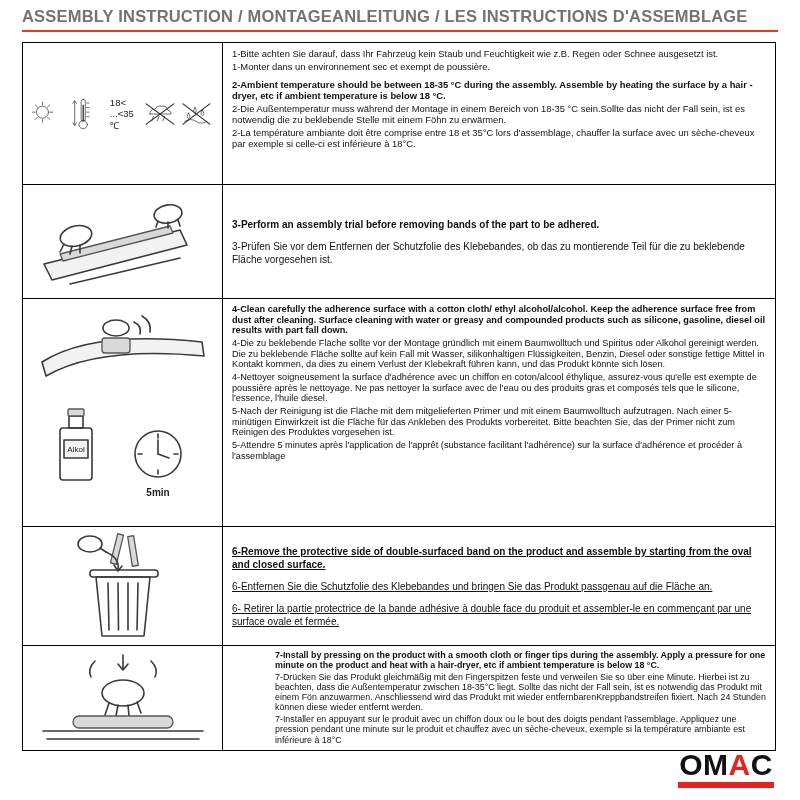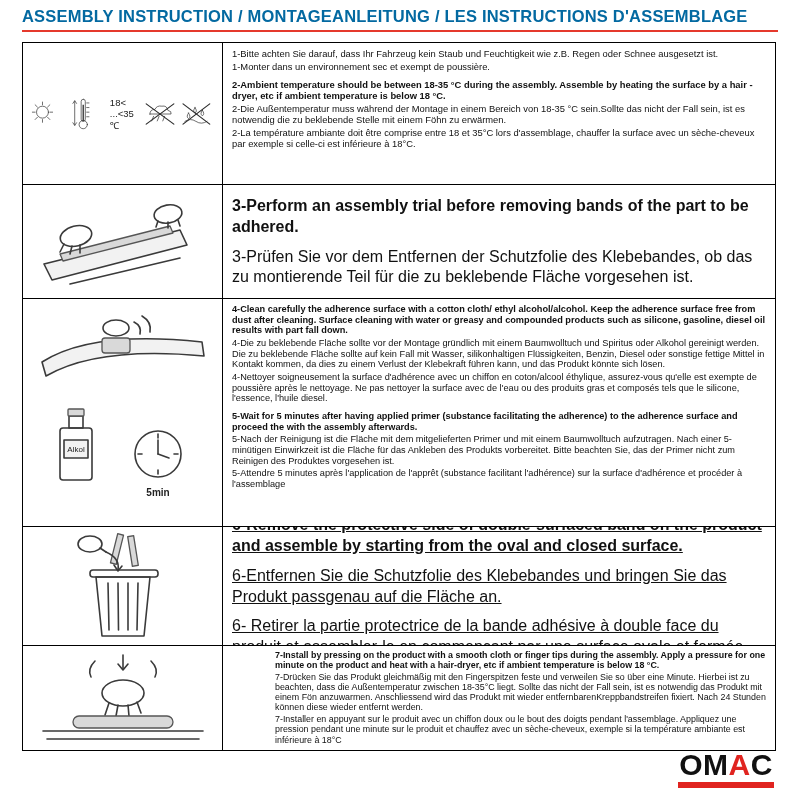--- a/index.html
+++ b/index.html
@@ -4,21 +4,21 @@
 <style>
   html,body { margin:0; padding:0; }
   body {
     width:800px; height:800px; background:#ffffff;
     font-family:"Liberation Sans", sans-serif; color:#111;
   }
   .page { position:relative; width:800px; height:800px; overflow:hidden; background:#fff; }
 
   .title {
     position:absolute; left:22px; top:7px; width:756px;
-    font-size:16.5px; font-weight:bold; color:#0369a1;
+    font-size:16.5px; font-weight:bold; color:#737373;
     letter-spacing:0.2px; white-space:nowrap;
   }
   .title-rule { position:absolute; left:22px; top:30px; width:756px; height:2px; background:#e5392c; }
 
   .doc-table {
     position:absolute; left:22px; top:42px; width:754px;
     border:1.5px solid #000; box-sizing:border-box; background:#fff;
   }
   .row { display:flex; border-bottom:1px solid #000; box-sizing:border-box; }
   .row:last-child { border-bottom:none; }
@@ -39,21 +39,21 @@
 
   .row-3 .cell-right { font-size:9.2px; line-height:1.16; }
   .row-5 .cell-right { font-size:8.9px; line-height:1.13; padding-top:4px; }
 
   .cell-right p { margin:0; }
   .cell-right p + p { margin-top:2px; }
   .cell-right p.gap { margin-top:7px; }
   .b { font-weight:bold; }
 
   .large .cell-right {
-    font-size:16px; line-height:1.3;
+    font-size:10px; line-height:1.3;
     display:flex; flex-direction:column; justify-content:center;
   }
   .large .cell-right p + p { margin-top:9px; }
 
   .temp-label { font-size:9.5px; color:#222; margin-top:1px; }
 
   svg { display:block; }
   .sk { stroke:#3a3a3a; fill:none; stroke-width:1.6; stroke-linecap:round; stroke-linejoin:round; }
   .skf { stroke:#3a3a3a; fill:#f2f2f2; stroke-width:1.6; stroke-linejoin:round; }
   .skd { stroke:#555; fill:#d9d9d9; stroke-width:1.3; stroke-linejoin:round; }
@@ -183,21 +183,20 @@
             <line class="sk" x1="128" y1="144" x2="128" y2="130"></line>
             <line class="sk" x1="128" y1="144" x2="139" y2="148"></line>
           </g>
           <text class="svgtext" x="128" y="186" font-size="10" font-weight="bold" text-anchor="middle">5min</text>
         </svg>
       </div>
       <div class="cell-right">
         <p class="b">4-Clean carefully the adherence surface with a cotton cloth/ ethyl alcohol/alcohol. Keep the adherence surface free from dust after cleaning. Surface cleaning with water or greasy and compounded products such as silicone, gasoline, diesel oil results with part fall down.</p>
         <p>4-Die zu beklebende Fläche sollte vor der Montage gründlich mit einem Baumwolltuch und Spiritus oder Alkohol gereinigt werden. Die zu beklebende Fläche sollte auf kein Fall mit Wasser, silikonhaltigen Flüssigkeiten, Benzin, Diesel oder sonstige fettige Mittel in Kontakt kommen, da dies zu einem Verlust der Klebekraft führen kann, und das Produkt könnte sich lösen.</p>
         <p>4-Nettoyer soigneusement la surface d'adhérence avec un chiffon en coton/alcool éthylique, assurez-vous qu'elle est exempte de poussière après le nettoyage. Ne pas nettoyer la surface avec de l'eau ou des produits gras et composés tels que le silicone, l'essence, l'huile diesel.</p>
-        <p class="b gap">5-Wait for 5 minutes after having applied primer (substance facilitating the adherence) to the adherence surface and proceed the with the assembly afterwards.</p>
         <p>5-Nach der Reinigung ist die Fläche mit dem mitgelieferten Primer und mit einem Baumwolltuch aufzutragen. Nach einer 5-minütigen Einwirkzeit ist die Fläche für das Ankleben des Produkts vorbereitet. Bitte beachten Sie, das der Primer nicht zum Reinigen des Produktes vorgesehen ist.</p>
         <p>5-Attendre 5 minutes après l'application de l'apprêt (substance facilitant l'adhérence) sur la surface d'adhérence et procéder à l'assemblage</p>
       </div>
     </div>
 
     <div class="row row-4 large">
       <div class="cell-left">
         <svg width="150" height="112" viewBox="0 0 150 112">
           <g>
             <ellipse class="sk" cx="42" cy="14" rx="12" ry="8"></ellipse>

